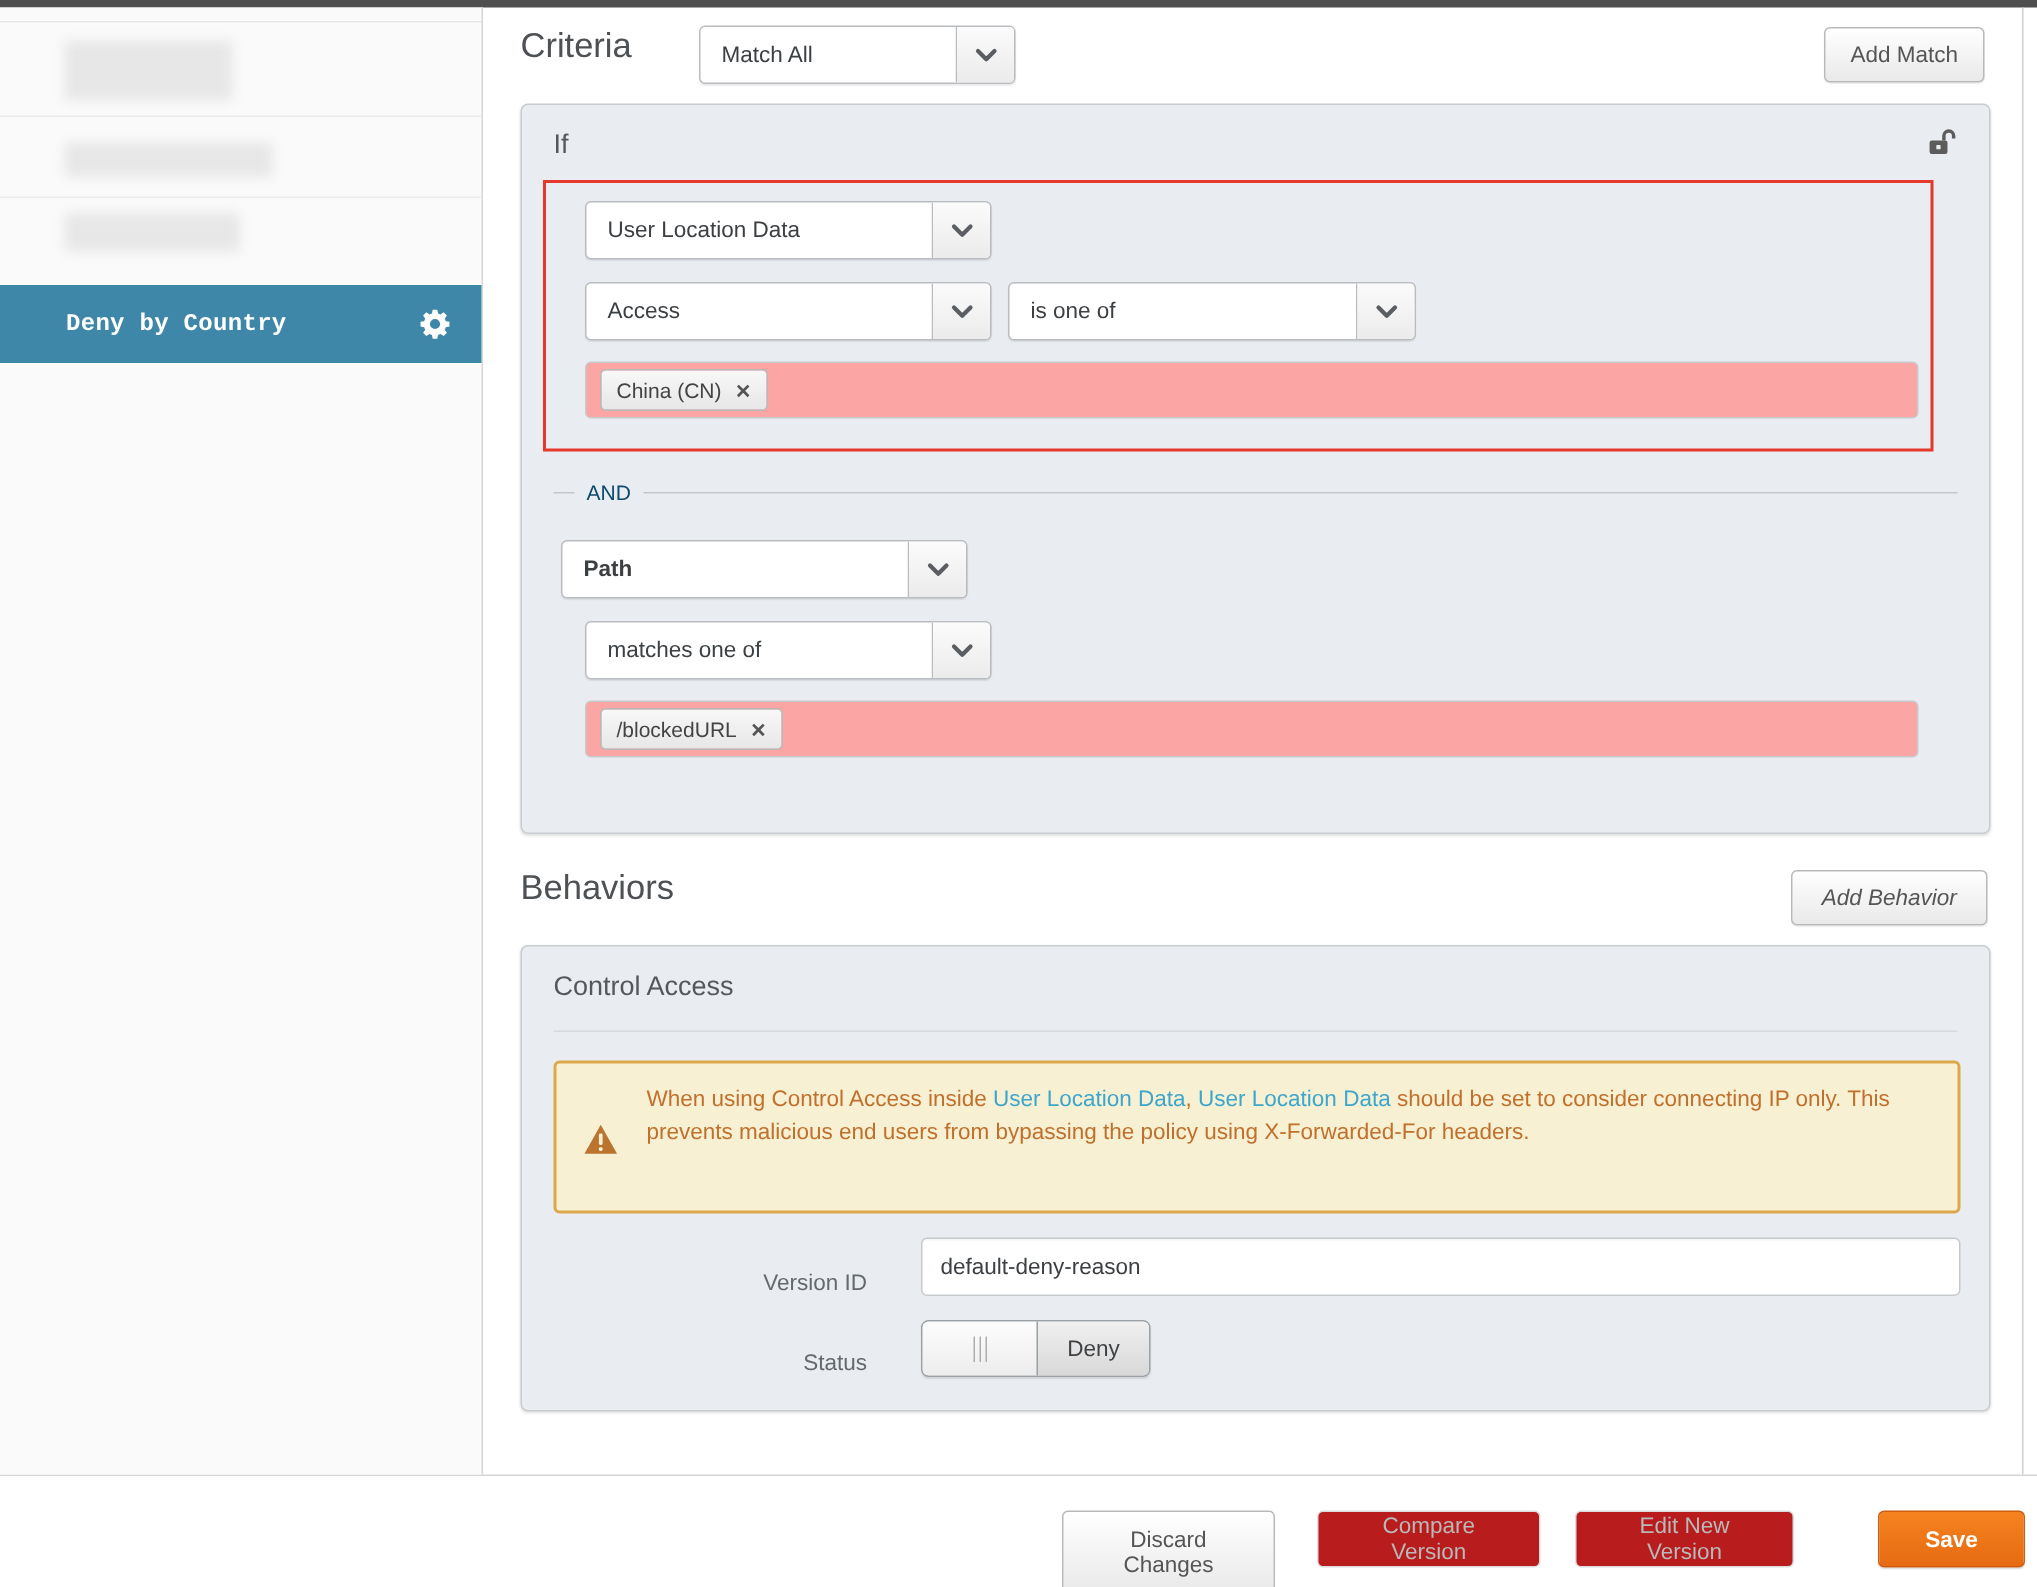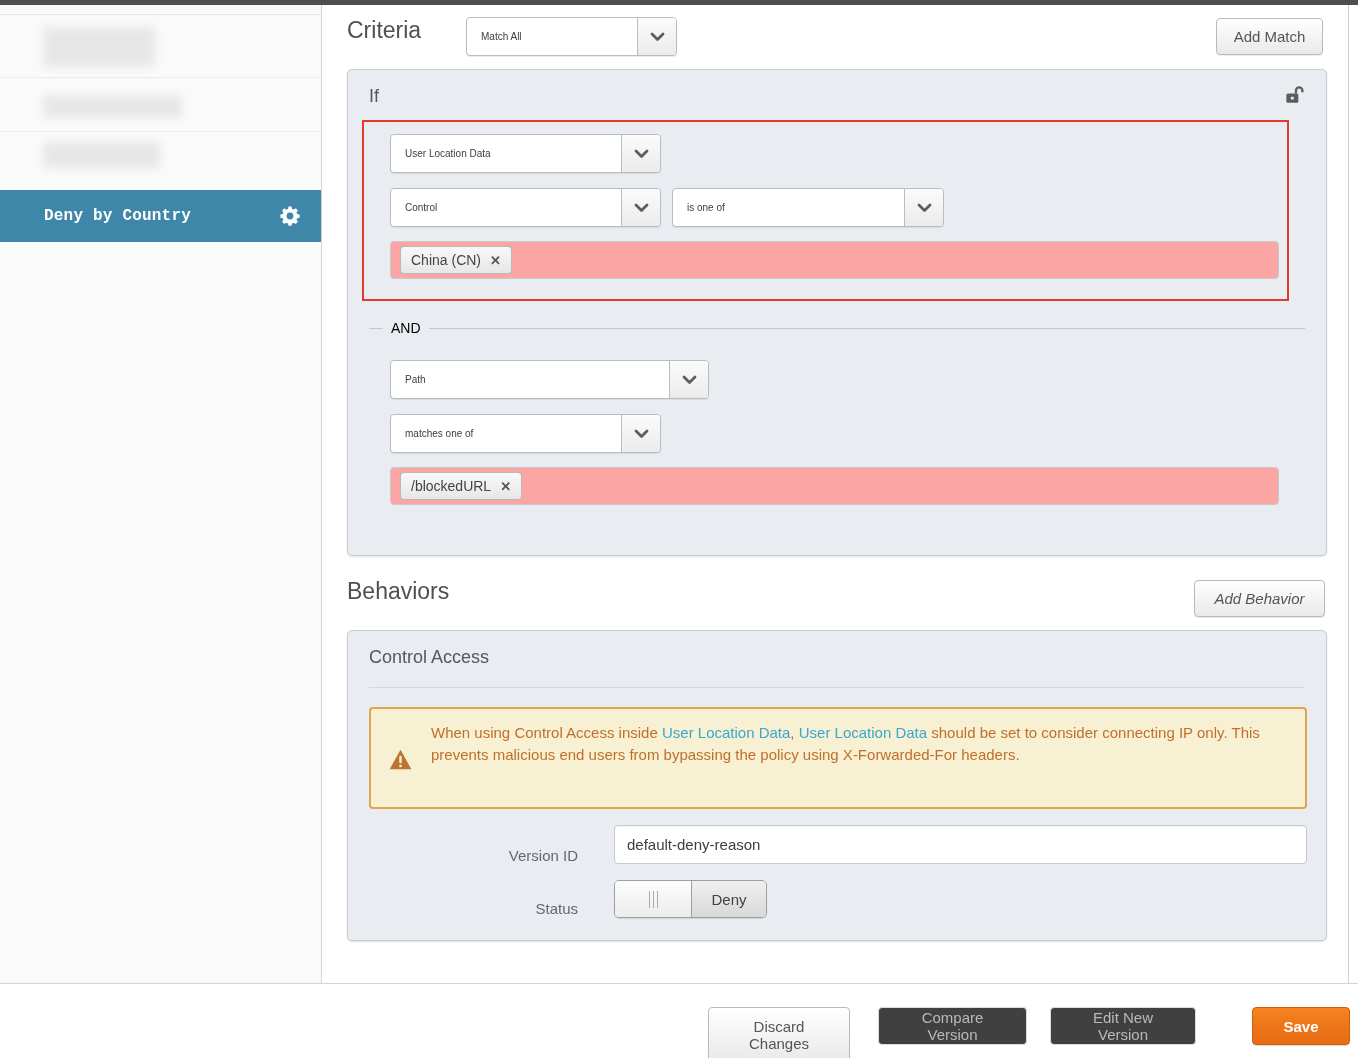--- a/index.html
+++ b/index.html
@@ -43,38 +43,38 @@
 
   
   .btn {
     display:inline-flex; align-items:center; justify-content:center;
     height:37px; padding:0 16px; font-size:15px; color:#555;
     background:linear-gradient(#ffffff,#e9e9e9);
     border:1px solid #b9b9b9; border-radius:4px; cursor:pointer;
     box-shadow:0 1px 1px rgba(0,0,0,.08);
   }
   .btn.disabled {
-    background:#404040; border-color:#dcdcdc; color:#b9b9b9;
+    background:#b91c1c; border-color:#dcdcdc; color:#b9b9b9;
     box-shadow:none; cursor:default;
   }
   .btn.save {
     background:linear-gradient(#f5831f,#e66a12);
     border:1px solid #cf5d0e; color:#fff; font-weight:bold; width:98px; height:38px;
     box-shadow:0 1px 1px rgba(0,0,0,.15);
   }
 
   
   .select {
     position:absolute; height:39px; display:flex; background:#fff;
     border:1px solid #b9bcc0; border-radius:4px; cursor:pointer;
     box-shadow:0 1px 1px rgba(0,0,0,.08);
   }
   .select .val {
     flex:1; display:flex; align-items:center; padding-left:14px;
-    font-size:10px; color:#3c4043; overflow:hidden; white-space:nowrap;
+    font-size:15px; color:#3c4043; overflow:hidden; white-space:nowrap;
   }
   .select .caret {
     width:39px; border-left:1px solid #b9bcc0;
     background:linear-gradient(#fbfbfb,#ebebeb);
     border-radius:0 3px 3px 0; display:flex; align-items:center; justify-content:center;
   }
 
   
   .chips {
     position:absolute; height:38px; background:#fca5a5;
@@ -85,21 +85,21 @@
     display:inline-flex; align-items:center; height:28px; padding:0 10px;
     background:linear-gradient(#f8f8f8,#e7e7e7);
     border:1px solid #b9b9b9; border-radius:4px;
     font-size:14px; color:#444;
   }
   .chip .x { margin-left:9px; font-weight:bold; font-size:13px; color:#555; cursor:pointer; }
 
   
   .and-row { position:absolute; display:flex; align-items:center; height:20px; }
   .and-row .dash { width:14px; height:1px; background:#c3c7ca; }
-  .and-row .txt { margin:0 8px; font-size:14px; color:#000000;text-align:center; }
+  .and-row .txt { margin:0 8px; font-size:14px; color:#0c4a6e;text-align:center; }
   .and-row .line { flex:1; height:1px; background:#c3c7ca; }
 
   
   .warnbox {
     position:absolute; background:#f8f0d2; border:2px solid #dda84b; border-radius:4px;
   }
   .warn-icon { position:absolute; left:18px; top:40px; width:23px; height:21px; }
   .warn-text {
     position:absolute; left:60px; right:16px; top:13px;
     font-size:15px; line-height:22px; color:#c0702c;
@@ -187,21 +187,21 @@
   <div class="select" style="left:42px; top:64px; width:271px;">
     <span class="val">User Location Data</span>
     <span class="caret">
       <svg width="15" height="10" viewBox="0 0 15 10">
           <path d="M2 2 L7.5 7.5 L13 2" fill="none" stroke="#5a5e62" stroke-width="2.8" stroke-linecap="round" stroke-linejoin="round"></path>
         </svg>
     </span>
   </div>
 
   <div class="select" style="left:42px; top:118px; width:271px;">
-    <span class="val">Control</span>
+    <span class="val">Access</span>
     <span class="caret">
       <svg width="15" height="10" viewBox="0 0 15 10">
           <path d="M2 2 L7.5 7.5 L13 2" fill="none" stroke="#5a5e62" stroke-width="2.8" stroke-linecap="round" stroke-linejoin="round"></path>
         </svg>
     </span>
   </div>
 
   <div class="select" style="left:324px; top:118px; width:272px;">
     <span class="val">is one of</span>
     <span class="caret">
@@ -217,21 +217,21 @@
       <span class="x">✕</span>
     </span>
   </div>
 
   <div class="and-row" style="left:21px; right:21px; top:248px;">
     <span class="dash"></span>
     <span class="txt">AND</span>
     <span class="line"></span>
   </div>
 
-  <div class="select" style="left:42px; top:290px; width:319px;">
+  <div class="select" style="left:26px; top:290px; width:271px;font-weight:bold;">
     <span class="val">Path</span>
     <span class="caret">
       <svg width="15" height="10" viewBox="0 0 15 10">
           <path d="M2 2 L7.5 7.5 L13 2" fill="none" stroke="#5a5e62" stroke-width="2.8" stroke-linecap="round" stroke-linejoin="round"></path>
         </svg>
     </span>
   </div>
 
   <div class="select" style="left:42px; top:344px; width:271px;">
     <span class="val">matches one of</span>

